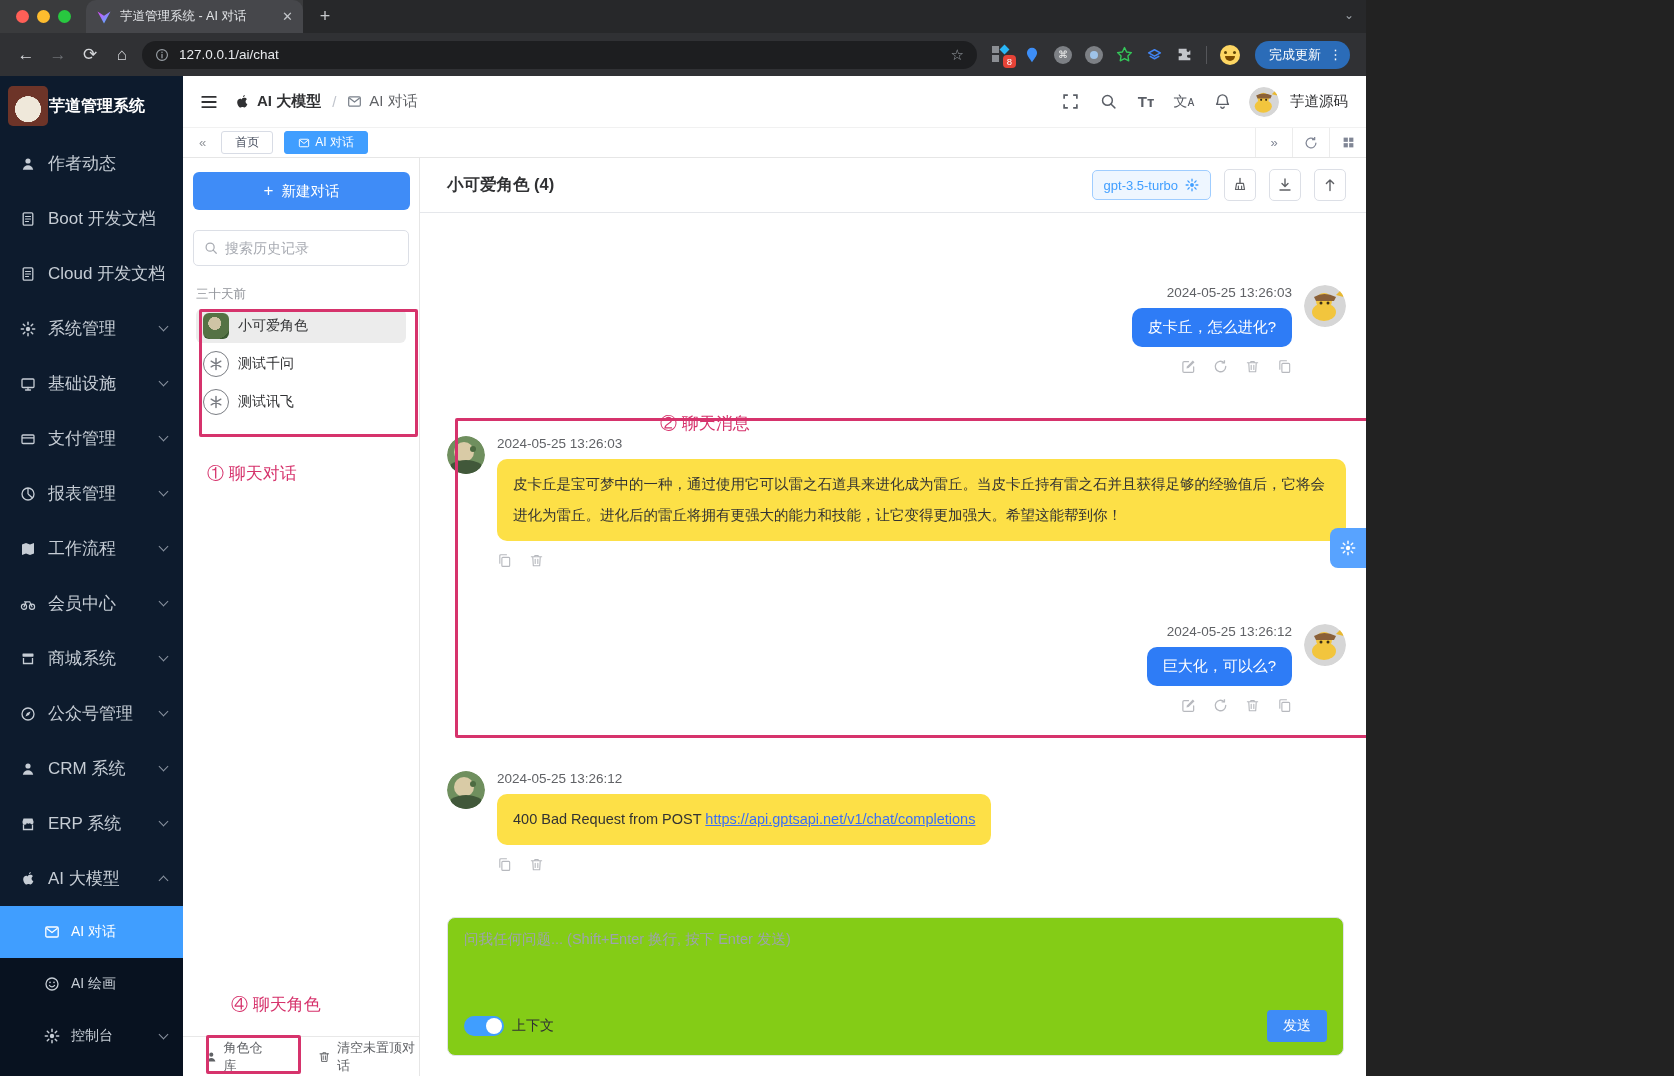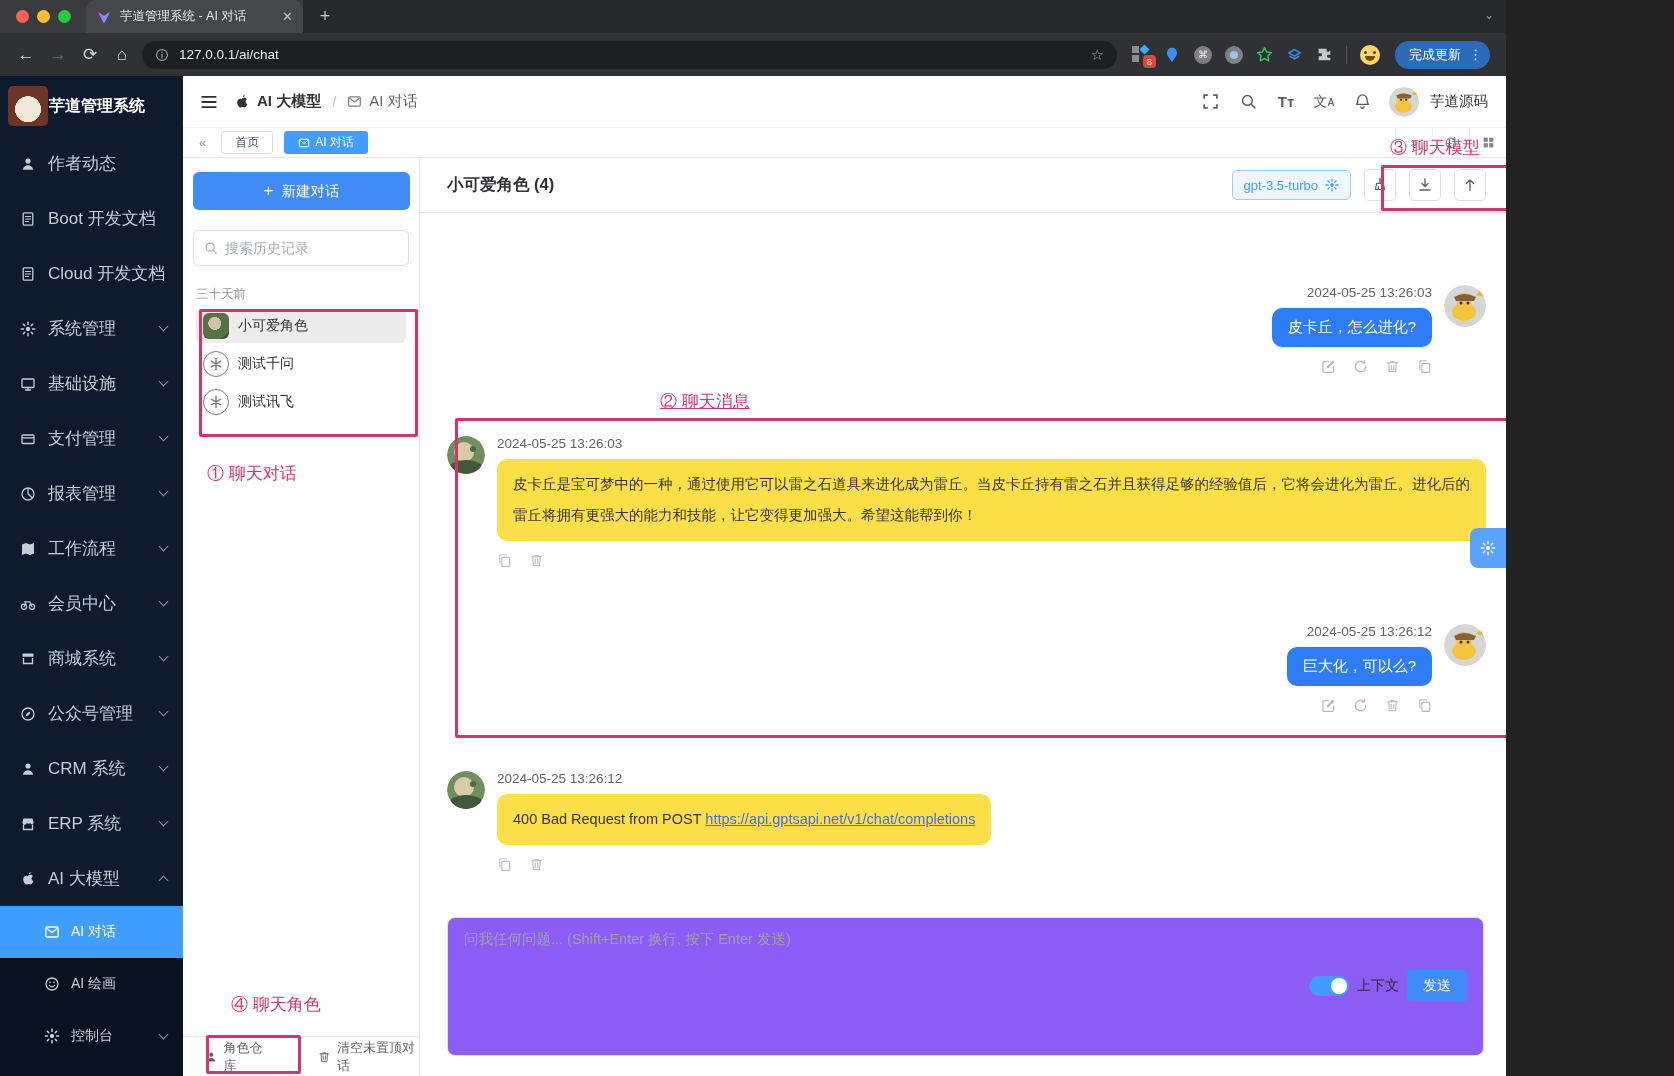--- a/index.html
+++ b/index.html
@@ -1,17 +1,17 @@
 <!DOCTYPE html>
 <html><head>
 <meta charset="utf-8">
 <style>
 * { margin:0; padding:0; box-sizing:border-box; }
 body { font-family:"Liberation Sans", sans-serif; background:#222; }
-.screen { position:relative; width:1506px; height:1076px; overflow:hidden; background:#fff; font-family:"Liberation Sans", sans-serif; }
+.screen { position:relative; width:1366px; height:1076px; overflow:hidden; background:#fff; font-family:"Liberation Sans", sans-serif; }
 
 
 .tabstrip { position:relative; height:33px; background:#3a3b3d; }
 .tabstrip-dark { position:absolute; left:303px; top:0; right:0; bottom:0; background:#27282a; }
 .traffic { position:absolute; left:16px; top:10px; display:flex; gap:8px; z-index:3; }
 .dot { width:13px; height:13px; border-radius:50%; }
 .dot.r { background:#ff5f57; } .dot.y { background:#febc2e; } .dot.g { background:#28c840; }
 .btab { position:absolute; left:86px; top:0; width:217px; height:33px; background:#46474b; border-radius:10px 10px 0 0; display:flex; align-items:center; gap:8px; padding:0 10px; z-index:2; }
 .btab-title { flex:1; color:#e4e6e9; font-size:12.5px; white-space:nowrap; overflow:hidden; }
 .btab-close { color:#c3c6ca; font-size:13px; }
@@ -105,40 +105,40 @@
 .msg.user .mcol { align-items:flex-end; }
 .mtime { font-size:13.5px; color:#606266; margin-bottom:7px; line-height:16px; }
 .bubble { border-radius:10px; padding:10px 16px; font-size:15px; width:fit-content; }
 .bubble.ub { background:#2e7cf6; color:#fff; }
 .bubble.ab { background:#fde047; color:#333; font-size:14.5px; line-height:31px; }
 .bubble.ab a { color:#3b6ef5; }
 .actions { display:flex; gap:17px; margin-top:12px; color:#b7b9be; }
 .actions .act { cursor:pointer; display:flex; }
 .m1 { margin-top:72px; } .m2 { margin-top:62px; } .m3 { margin-top:56px; } .m4 { margin-top:58px; }
 
-.composer { margin:0 22px 20px 27px; height:139px; border:1px solid #e0e3e9; border-radius:8px; padding:12px 16px 13px; display:flex; flex-direction:row; background:#8b5cf6; flex-shrink:0;gap:32px; }
+.composer { margin:0 22px 20px 27px; height:139px; border:1px solid #e0e3e9; border-radius:8px; padding:12px 16px 13px; display:flex; flex-direction:column; background:#84cc16; flex-shrink:0;gap:32px; }
 .composer textarea { border:none; outline:none; resize:none; flex:1; font-family:inherit; font-size:14.5px; color:#303133; background:transparent; }
 .composer textarea::placeholder { color:#9da3ae; }
 .composer-bottom { display:flex; align-items:center; gap:8px; }
 .toggle { width:40px; height:20px; border-radius:10px; background:#409eff; position:relative; cursor:pointer; flex-shrink:0; }
 .toggle:after { content:""; position:absolute; right:2px; top:2px; width:16px; height:16px; border-radius:50%; background:#fff; }
 .ctx-label { font-size:14px; color:#303133; }
 .send-btn { margin-left:auto; height:32px; padding:0 16px; background:#3f8cf7; border:none; border-radius:4px; color:#fff; font-size:14px; cursor:pointer; font-family:inherit; }
 
 .float-gear { position:absolute; right:0; top:528px; width:36px; height:40px; background:#58a3ff; border-radius:8px 0 0 8px; display:flex; align-items:center; justify-content:center; color:#fff; z-index:40; cursor:pointer; }
 
 
 .ann-box { position:absolute; border:3px solid #d6336c; border-radius:2px; pointer-events:none; z-index:50; }
 .ann-text { position:absolute; color:#d6336c; font-size:17px; pointer-events:none; z-index:50; white-space:nowrap; }
 #ab1 { left:199px; top:309px; width:219px; height:128px; }
 #ab2 { left:455px; top:418px; width:1211px; height:320px; }
 #ab3 { left:1381px; top:165px; width:148px; height:46px; }
 #ab4 { left:206px; top:1035px; width:95px; height:39px; }
 #at1 { left:207px; top:462px; }
-#at2 { left:660px; top:390px;text-decoration:underline; }
+#at2 { left:660px; top:412px; }
 #at3 { left:1390px; top:136px; }
 #at4 { left:231px; top:993px; }
 
 .ic { width:16px; height:16px; }
 .ic12 { width:12px; height:12px; }
 .ic13 { width:13px; height:13px; }
 .ic14 { width:14px; height:14px; }
 .ic15 { width:15px; height:15px; }
 .ic17 { width:17px; height:17px; }
 .ic18 { width:18px; height:18px; }

